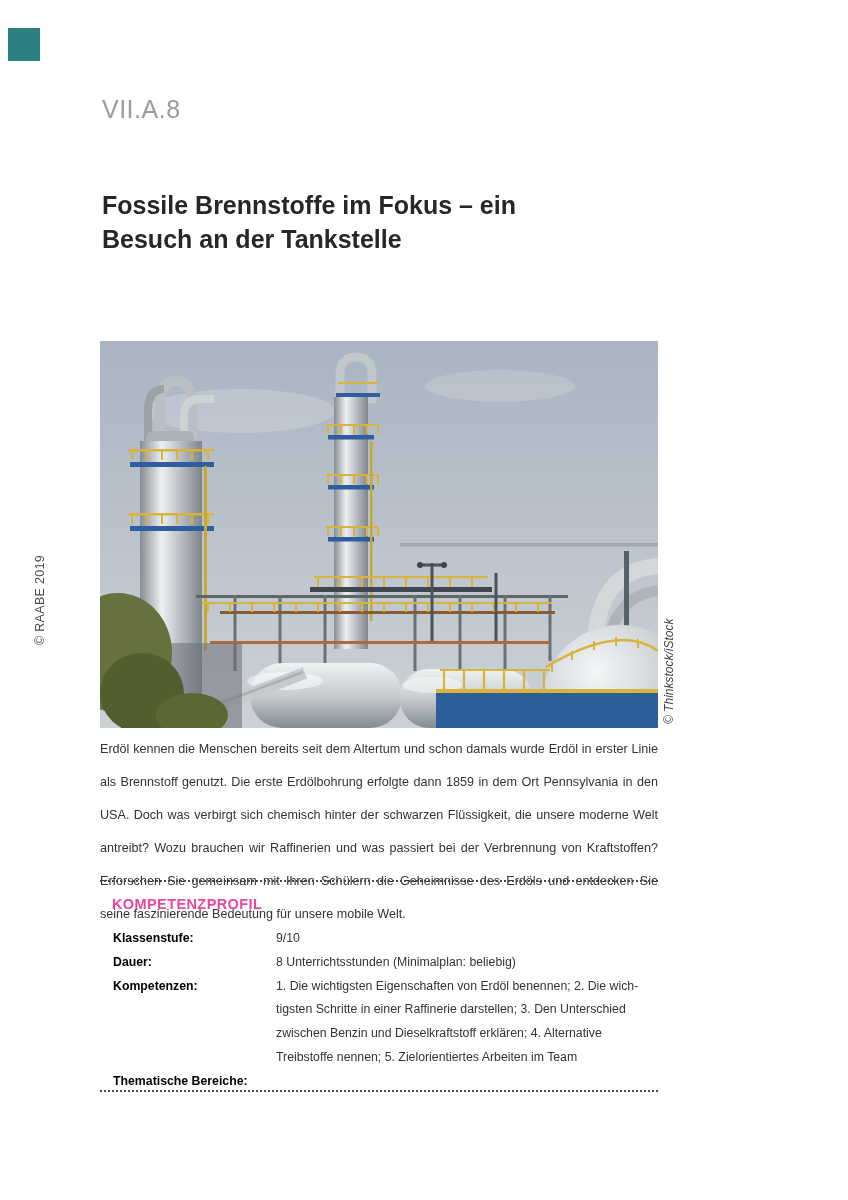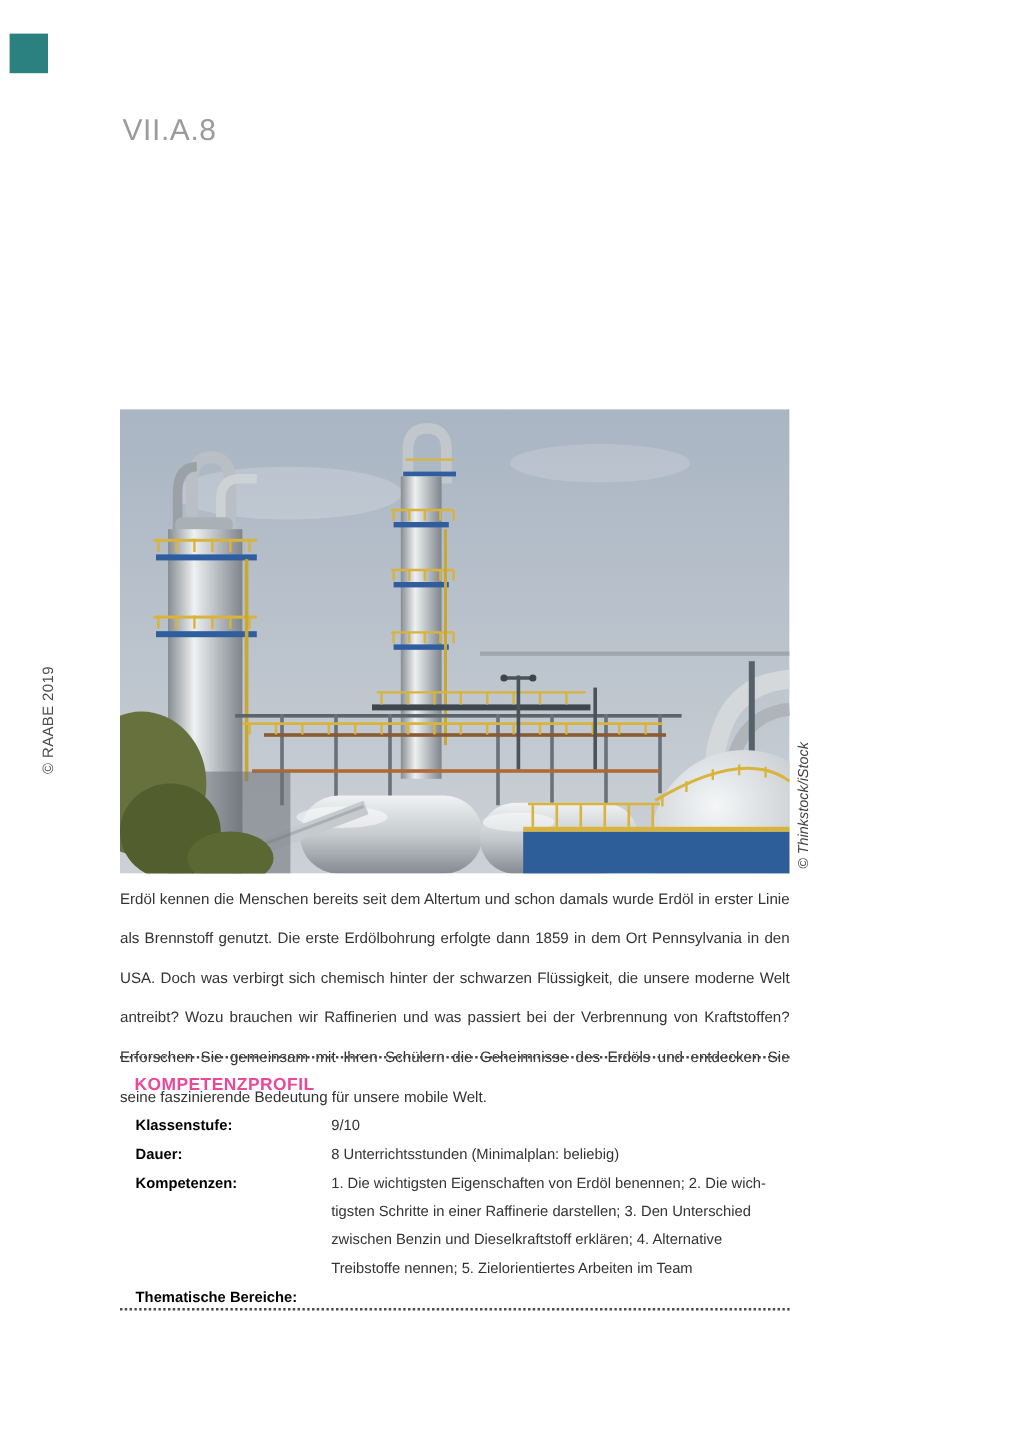--- a/index.html
+++ b/index.html
@@ -39,20 +39,22 @@
 </head>
 <body>
 
 <div class="page">
 
   <div class="corner-square" style="background: rgb(43, 129, 128);"></div>
 
   <div class="unit-code" style="color: rgb(155, 155, 155);">VII.A.8</div>
 
 
+  <h1 class="main-title">Fossile Brennstoffe im Fokus – ein
+Besuch an der Tankstelle</h1>
 
 
   <div class="v-credit credit-left">© RAABE 2019</div>
 
   <figure class="photo">
     <svg viewBox="0 0 558 387" width="558" height="387">
       <defs>
         <linearGradient id="sky" x1="0" y1="0" x2="0" y2="1">
           <stop offset="0" stop-color="#a9b5c3"></stop>
             <stop offset="1" stop-color="#ccd1d6"></stop>

